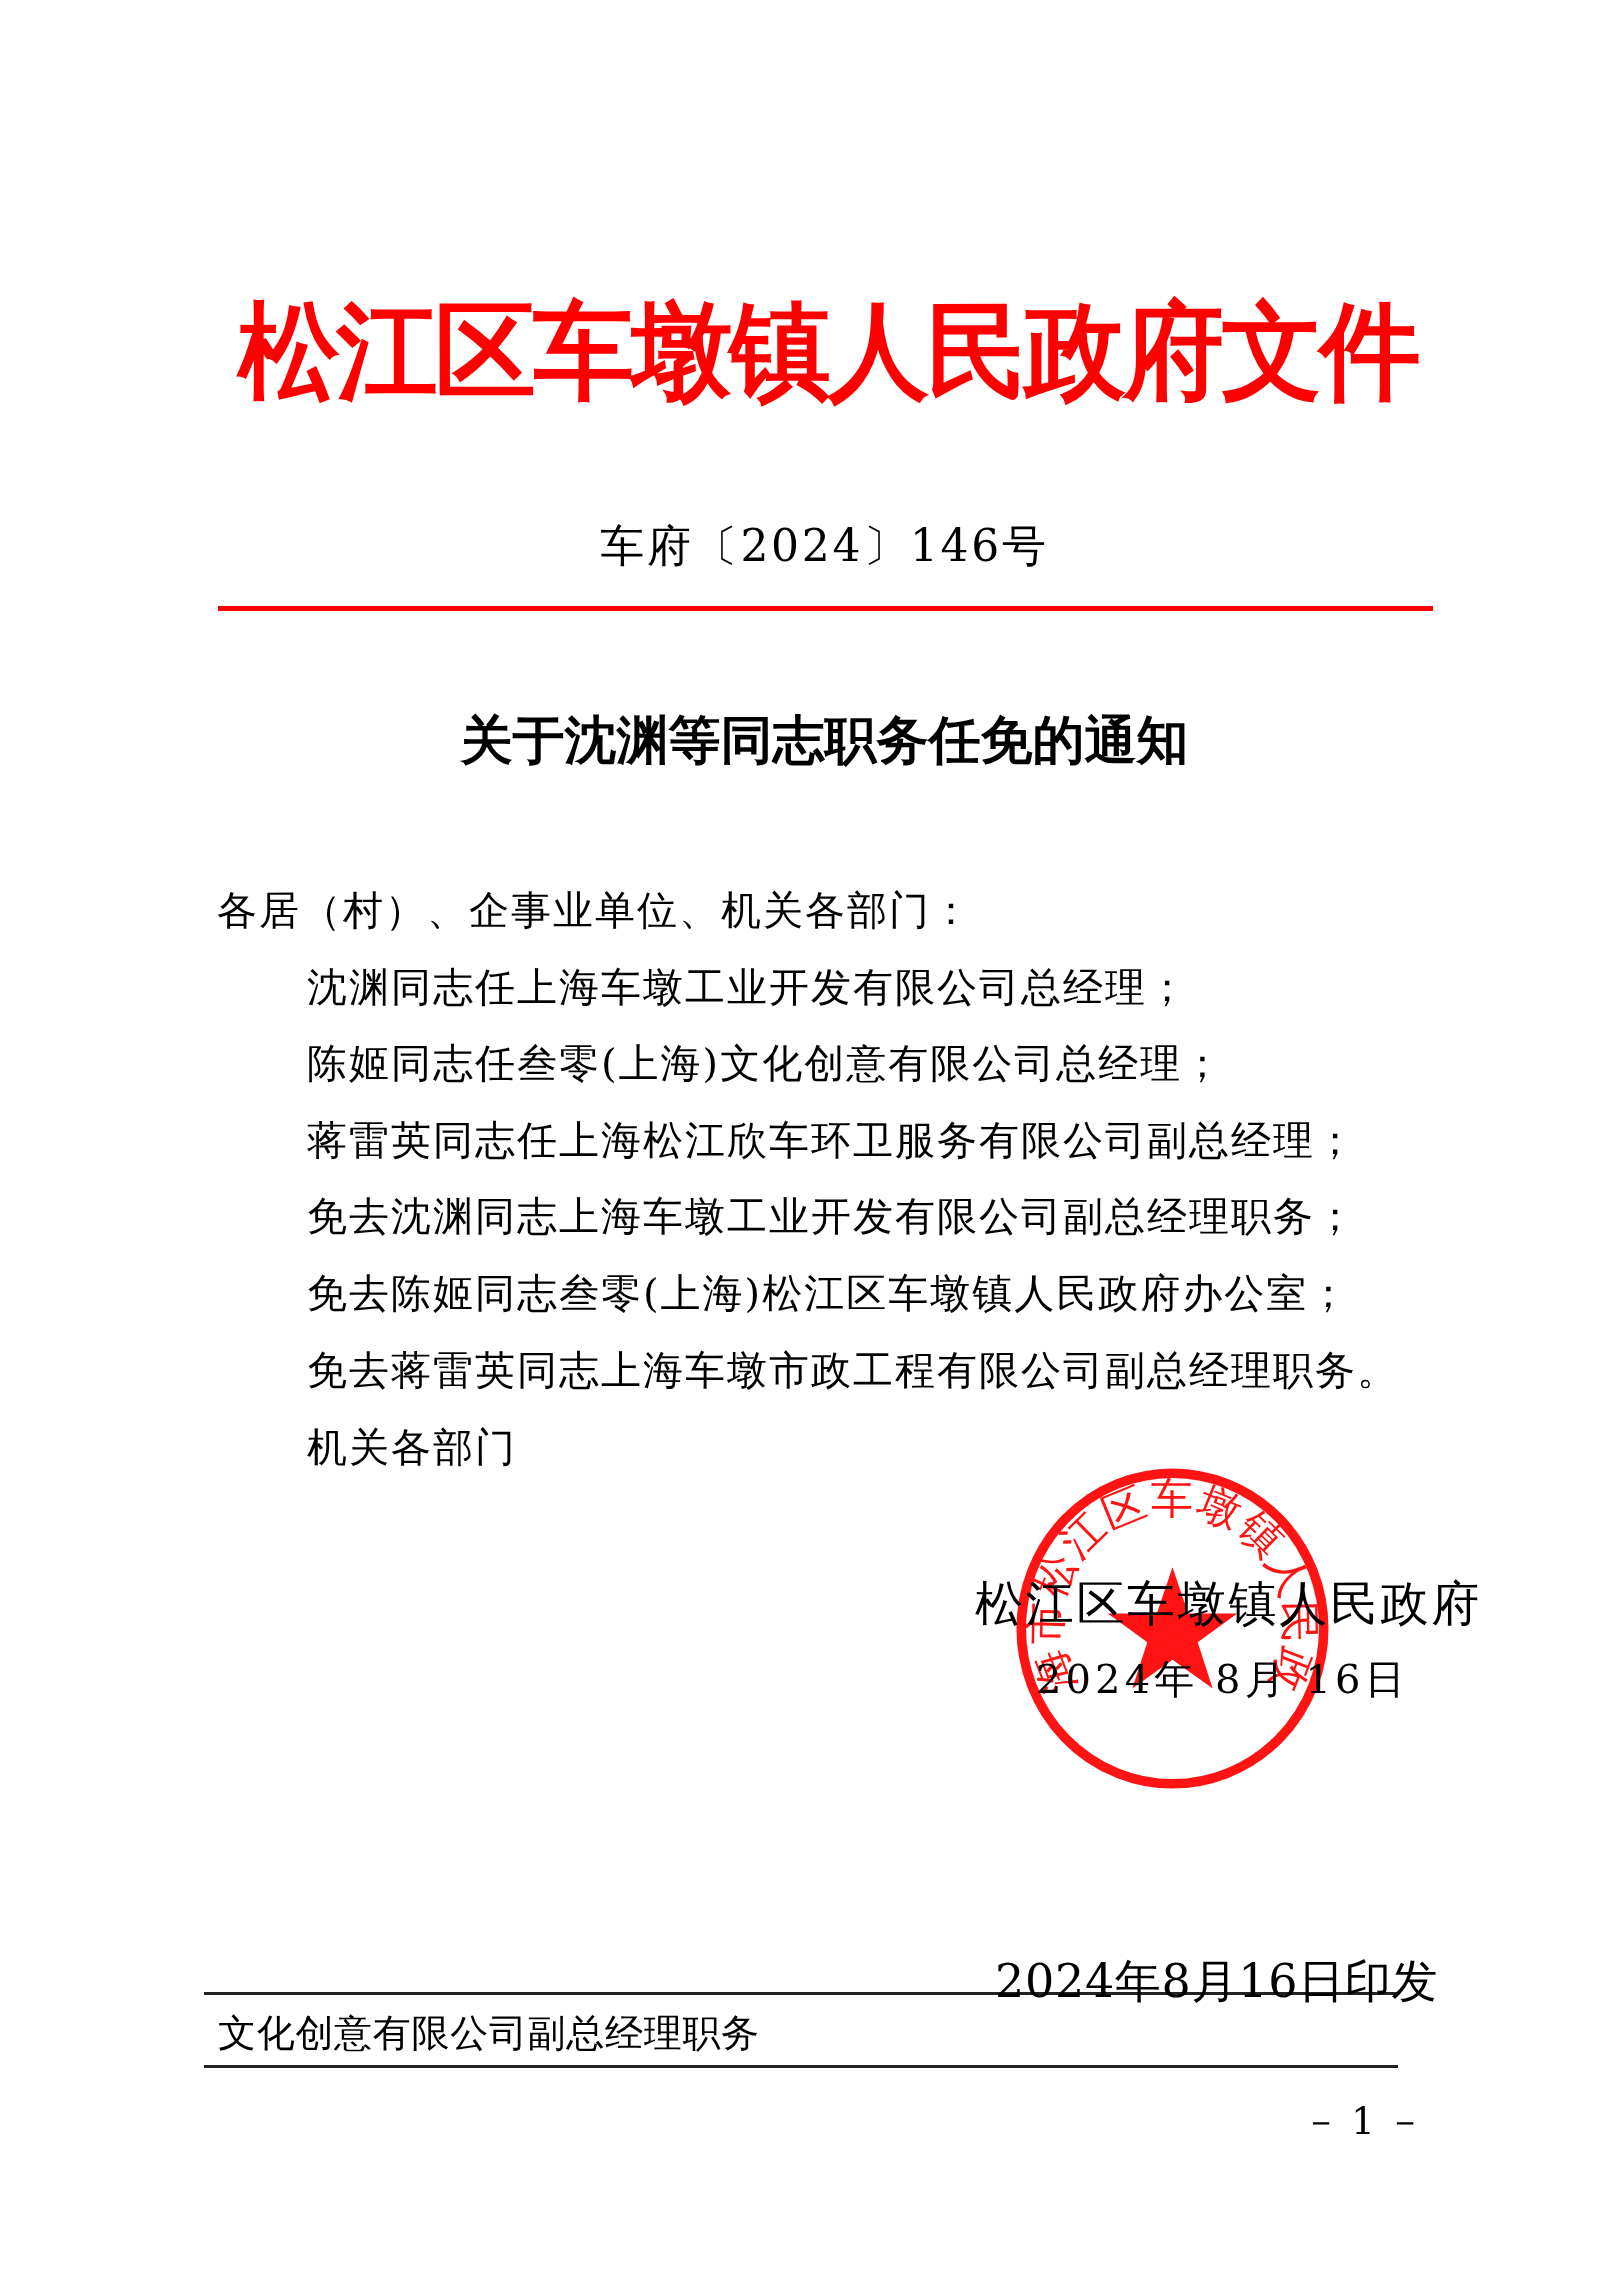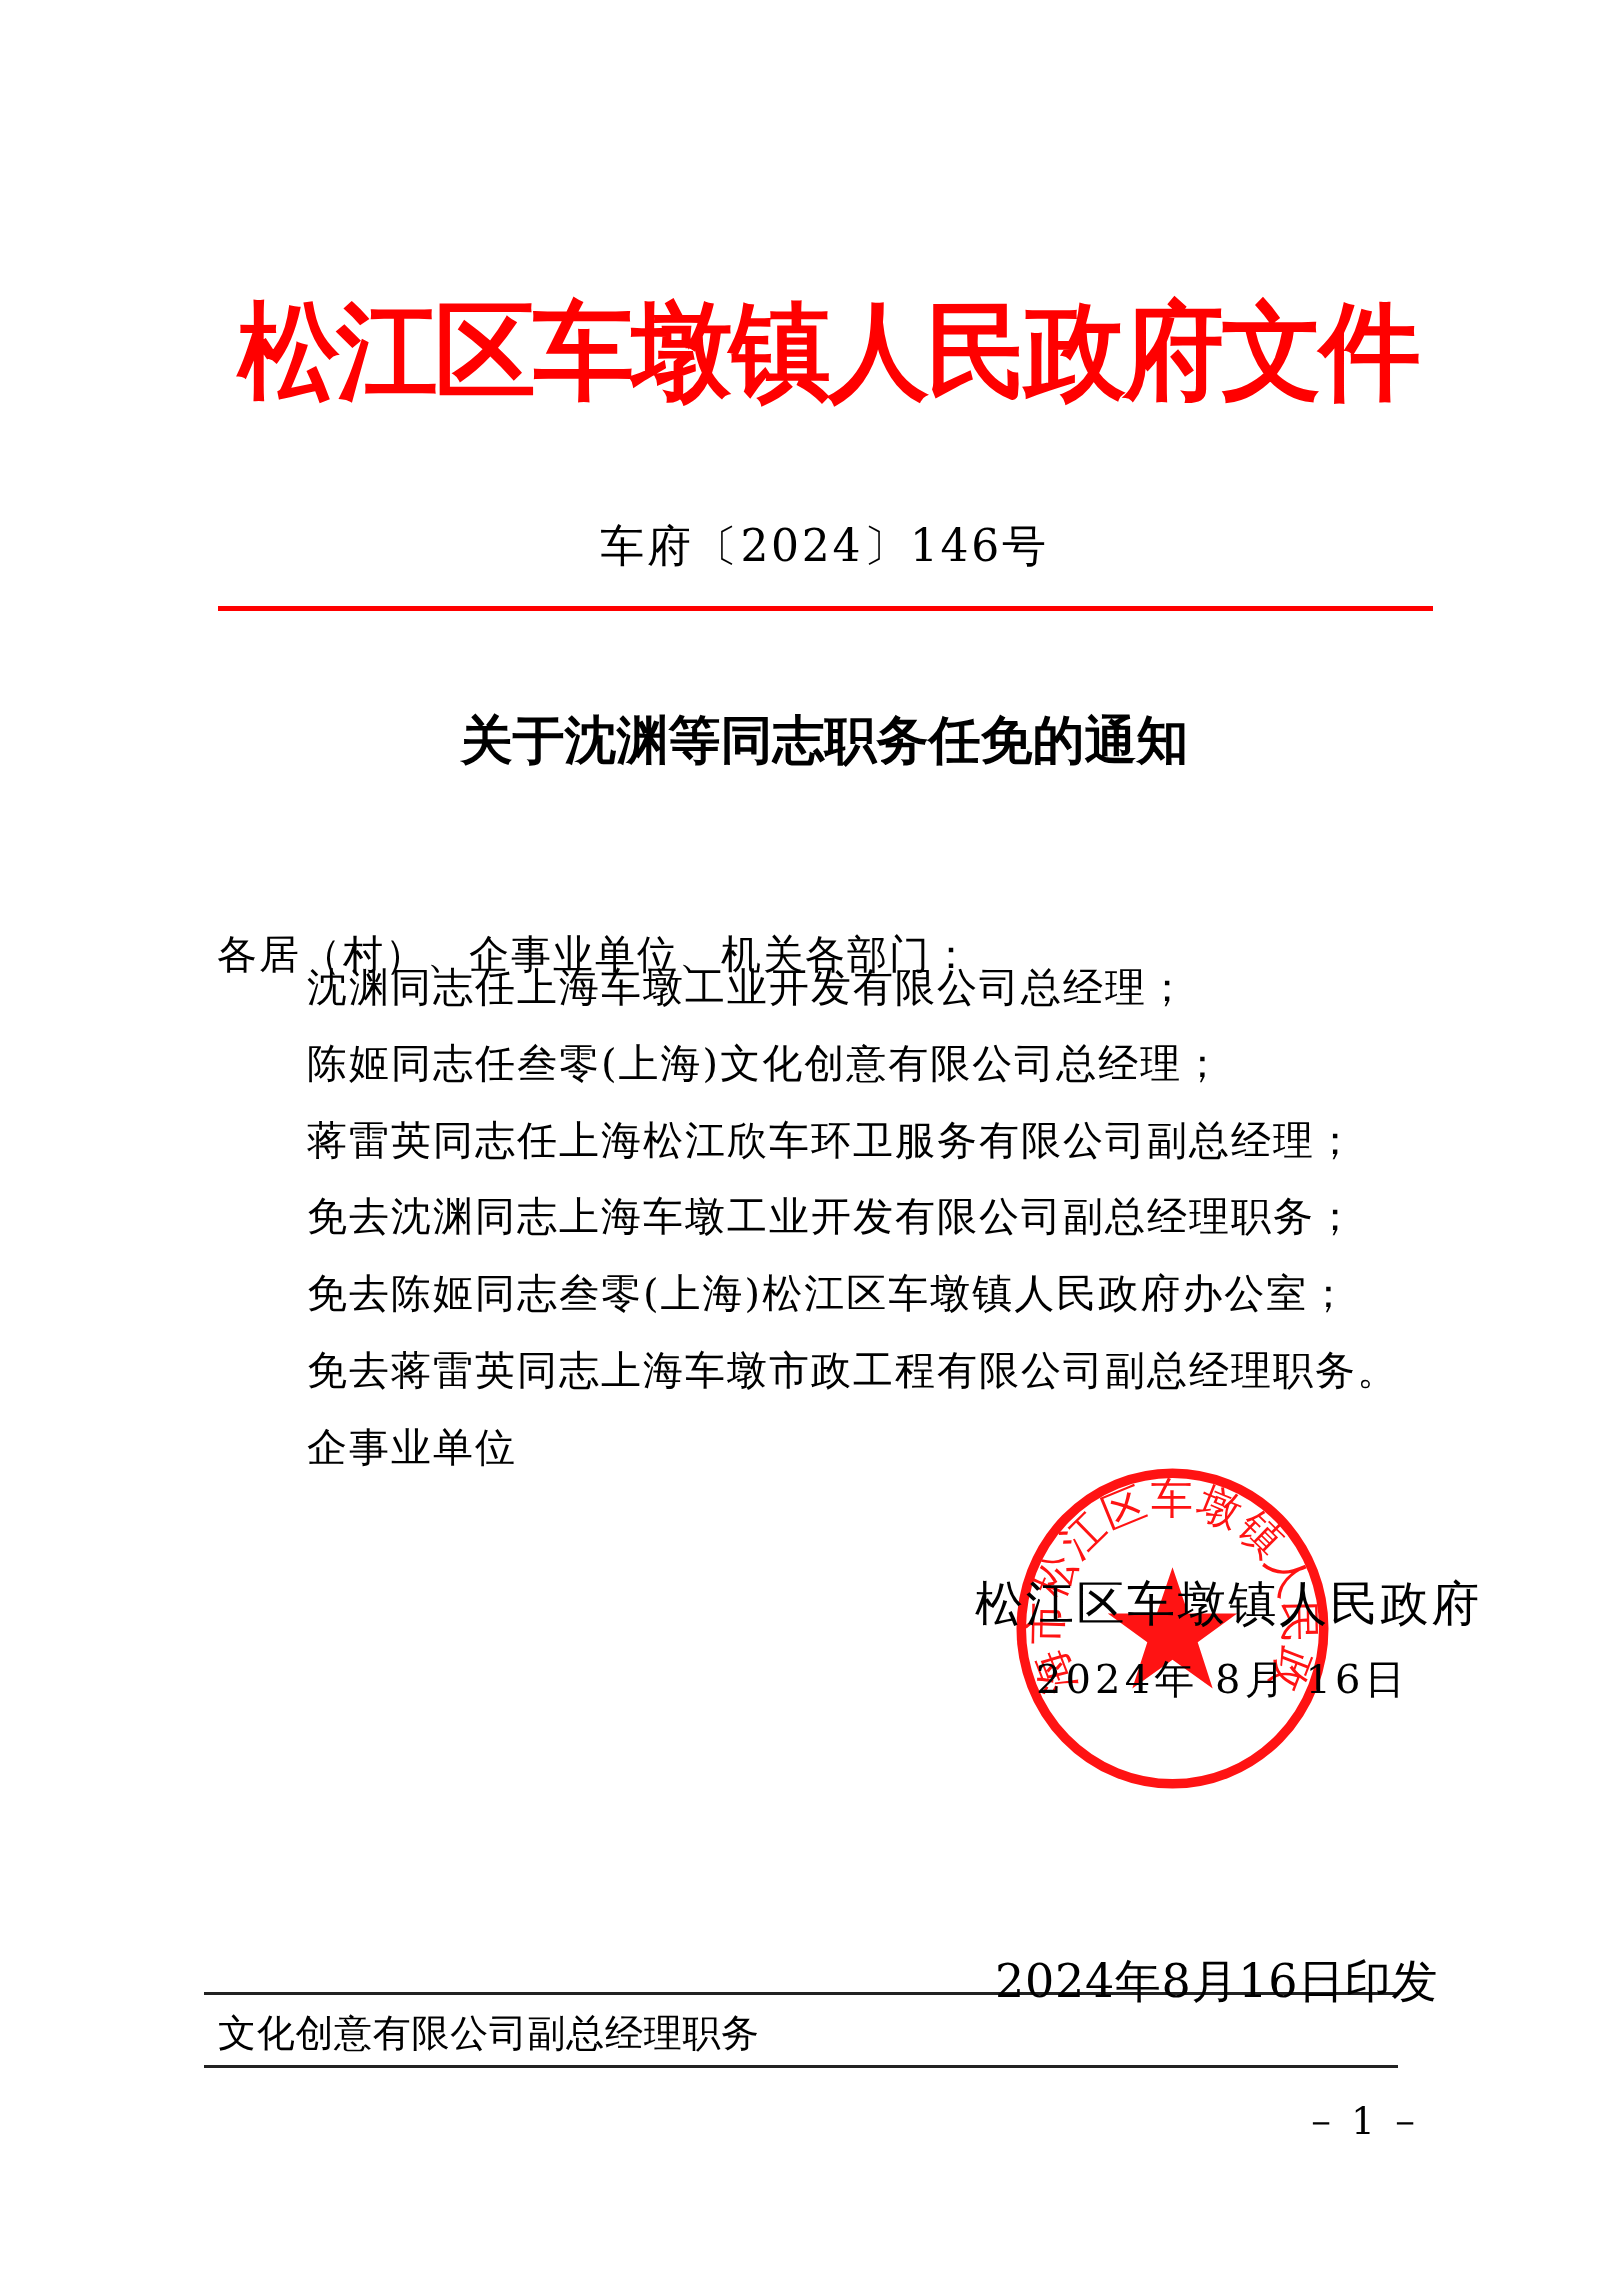--- a/index.html
+++ b/index.html
@@ -9,21 +9,21 @@
   .doc-title { left: 218px; top: 286px; width: 1220px; text-align: center;
     font-family: "DejaVu Serif", "Liberation Serif", serif; font-weight: bold;
     color: #ff0000; font-size: 101px; line-height: 123px; letter-spacing: -2.7px;
     transform: scaleY(1.05); transform-origin: center top; white-space: nowrap; }
   .doc-number { left: 218px; top: 512px; width: 1213px; text-align: center;
     font-size: 44px; line-height: 68px; letter-spacing: 2.7px; white-space: nowrap; }
   .red-rule { left: 218px; top: 606px; width: 1215px; height: 4.8px; background: #ff0000; }
   .subject { left: 218px; top: 702px; width: 1213px; text-align: center;
     font-weight: bold; font-size: 52px; line-height: 75px; white-space: nowrap; }
   .body-line { font-size: 40px; line-height: 55px; white-space: nowrap; letter-spacing: 2px; }
-  .salutation { left: 217px; top: 883px; margin-top: 44px; }
+  .salutation { left: 217px; top: 883px; }
   .item { left: 307px; }
   .signature { left: 975px; top: 1576px; width: 450px; text-align: right;
     font-size: 48px; line-height: 55px; letter-spacing: 2.7px; white-space: nowrap; z-index: 3; }
   .sign-date { left: 996px; top: 1652px; font-size: 40px; line-height: 55px;
     letter-spacing: 4.1px; white-space: nowrap; z-index: 3; margin-left: 40px; }
   .seal { left: 1009px; top: 1465px; width: 327px; height: 327px; z-index: 2; opacity: 0.92; }
   .footer-rule { left: 204px; width: 1194px; height: 2.7px; background: #222; }
   .footer-left { left: 218px; top: 2007px; font-size: 38px; line-height: 52px;
     white-space: nowrap; letter-spacing: 0.7px; }
   .footer-right { left: 995px; top: 1955px; width: 382px; text-align: center;
@@ -41,21 +41,21 @@
 <div class="abs subject">关于沈渊等同志职务任免的通知</div>
 
 <div class="abs body-line salutation">各居（村）、企事业单位、机关各部门：</div>
 
 <div class="abs body-line item" style="top:960px">沈渊同志任上海车墩工业开发有限公司总经理；</div>
 <div class="abs body-line item" style="top:1036px">陈姬同志任叁零(上海)文化创意有限公司总经理；</div>
 <div class="abs body-line item" style="top:1113px">蒋雷英同志任上海松江欣车环卫服务有限公司副总经理；</div>
 <div class="abs body-line item" style="top:1189px">免去沈渊同志上海车墩工业开发有限公司副总经理职务；</div>
 <div class="abs body-line item" style="top:1266px">免去陈姬同志叁零(上海)松江区车墩镇人民政府办公室；</div>
 <div class="abs body-line item" style="top:1343px">免去蒋雷英同志上海车墩市政工程有限公司副总经理职务。</div>
-<div class="abs body-line item" style="top:1420px">企事业单位</div>
+<div class="abs body-line item" style="top:1420px">机关各部门</div>
 
 <div class="abs seal">
   <svg width="327" height="327" viewBox="0 0 480 480">
     <defs>
       <path id="sealArc" d="M 105 330 A 165 165 0 1 1 375 330"></path>
     </defs>
     <ellipse cx="240" cy="240" rx="222" ry="228" fill="none" stroke="#ff0000" stroke-width="14"></ellipse>
     <text font-family="DejaVu Serif, serif" font-size="62" fill="#ff0000" letter-spacing="2">
       <textPath href="#sealArc" startOffset="50%" text-anchor="middle">上海市松江区车墩镇人民政府</textPath>
     </text>

